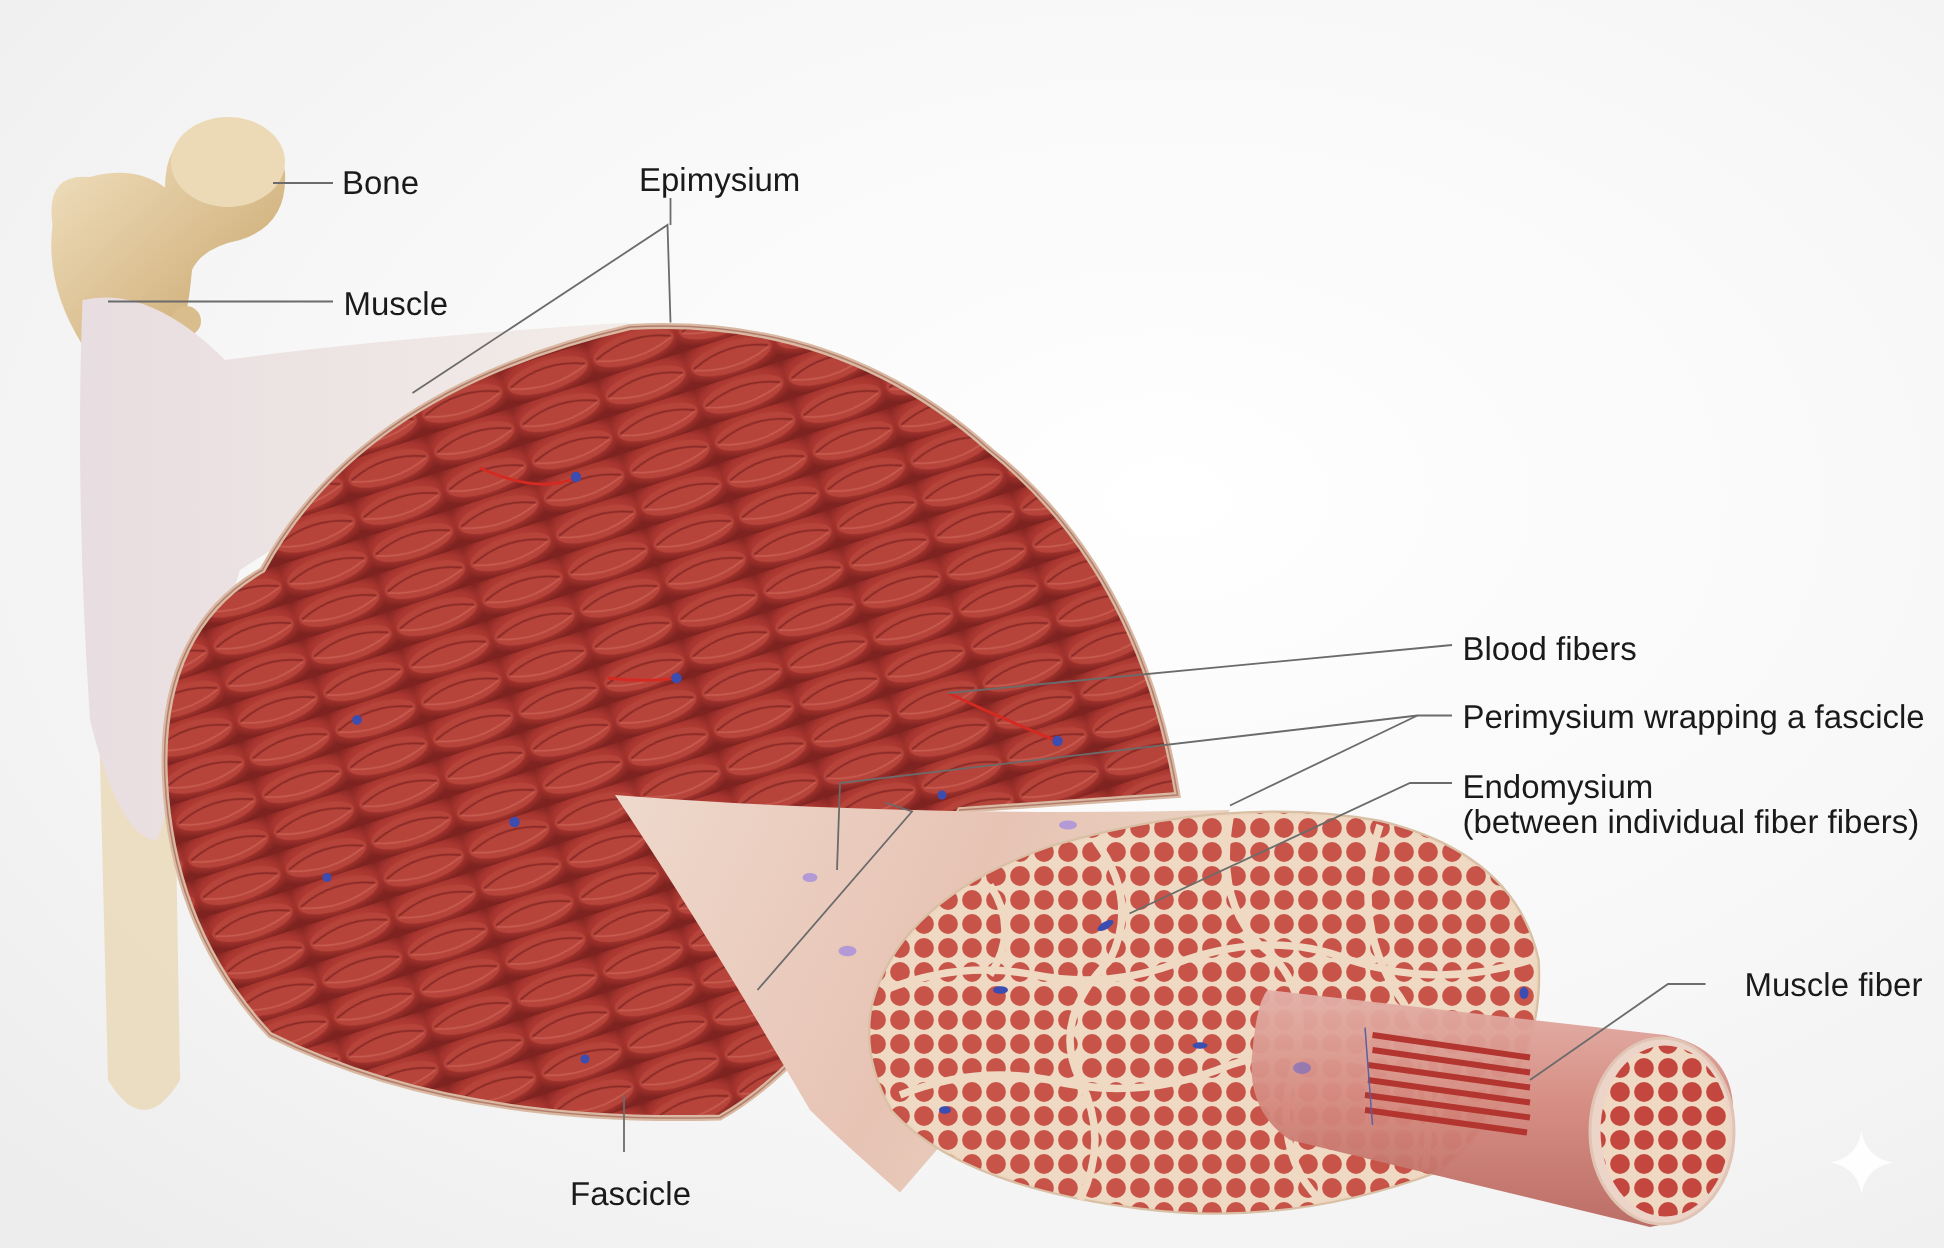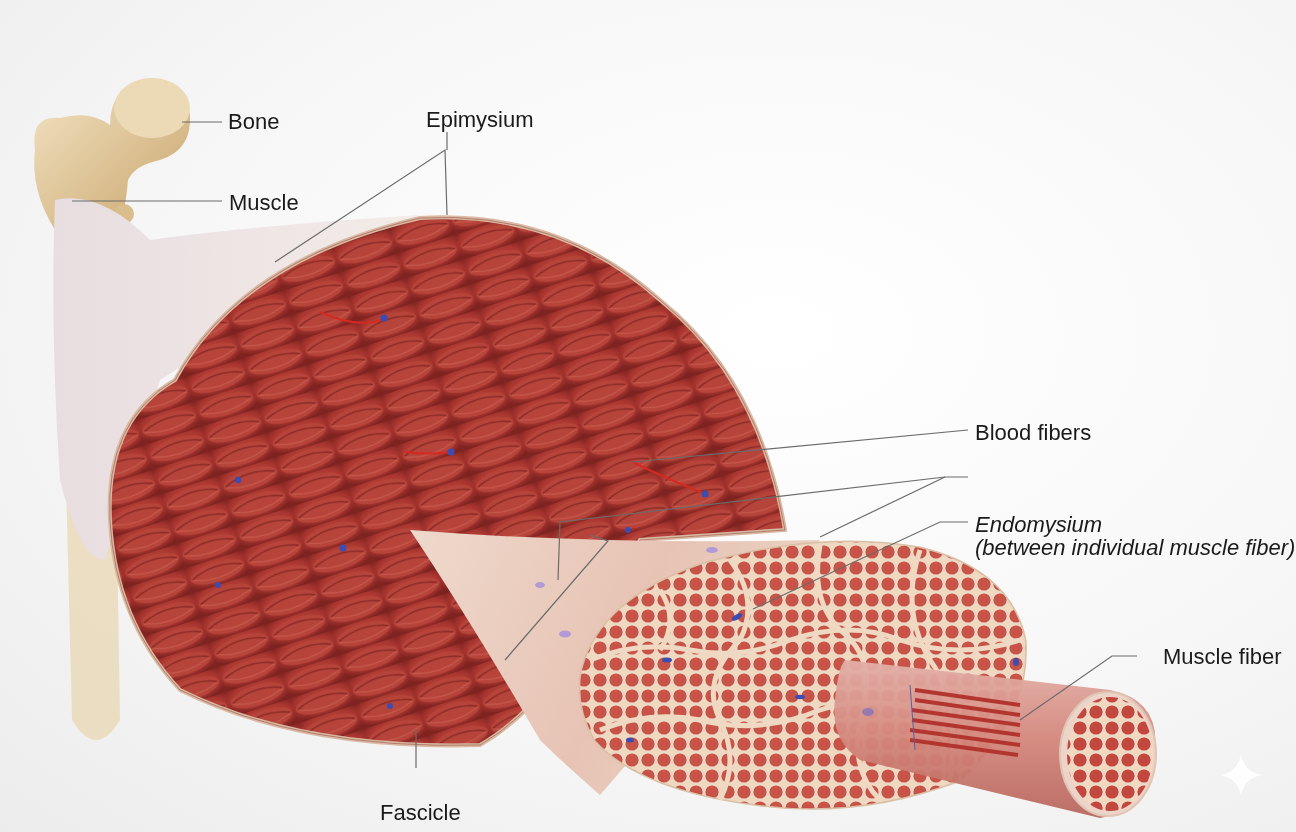--- a/index.html
+++ b/index.html
@@ -6,21 +6,21 @@
   body {
     width:1296px; height:832px; overflow:hidden; position:relative;
     background: radial-gradient(ellipse at 60% 40%, #ffffff 0%, #f7f7f7 55%, #ececec 100%);
     font-family: "Liberation Sans", sans-serif;
   }
   #stage { position:absolute; left:0; top:0; width:1296px; height:832px; }
   .label {
     position:absolute; font-family:"Liberation Sans", sans-serif;
     font-size:22px; color:#1a1a1a; line-height:23px; white-space:nowrap;
   }
-  .label .sub { display:block;font-style:italic; }
+  .label .sub { display:block; }
   .sparkle { position:absolute; left:1218px; top:752px; width:46px; height:46px; }
 </style>
 </head>
 <body>
 
 <div id="stage">
   <svg width="1296" height="832" viewBox="0 0 1296 832">
     <defs>
       <radialGradient id="muscleG" cx="50%" cy="40%" r="65%">
         <stop offset="0%" stop-color="#c4503f"></stop>
@@ -139,23 +139,24 @@
       <polyline points="968,522 940,522 753,609"></polyline>
       <polyline points="1137,656 1112,656 1020,720"></polyline>
       <line x1="416" y1="730" x2="416" y2="768"></line>
     </g>
   </svg>
 
   <div class="label" style="left:228px; top:110px;">Bone</div>
   <div class="label" style="left:229px; top:191px;">Muscle</div>
   <div class="label" style="left:398px; top:108px;margin-left:28px;">Epimysium</div>
   <div class="label" style="left:975px; top:421px;">Blood fibers</div>
+  <div class="label" style="left:975px; top:466px;">Perimysium wrapping a fascicle</div>
   <div class="label" style="left:975px; top:513px;">
     <span class="sub">Endomysium</span>
-    <span class="sub">(between individual muscle fiber)</span>
+    <span class="sub">(between individual fiber fibers)</span>
   </div>
   <div class="label" style="left:1143px; top:645px;margin-left:20px;">Muscle fiber</div>
-  <div class="label" style="left:380px; top:801px;text-align:center;">Fascicle</div>
+  <div class="label" style="left:380px; top:784px;text-align:center;">Fascicle</div>
 
   <svg class="sparkle" viewBox="0 0 46 46">
     <path d="M23 2 Q26 20 44 23 Q26 26 23 44 Q20 26 2 23 Q20 20 23 2 Z" fill="#ffffff" opacity="0.9"></path>
   </svg>
 </div>
 
 </body></html>

